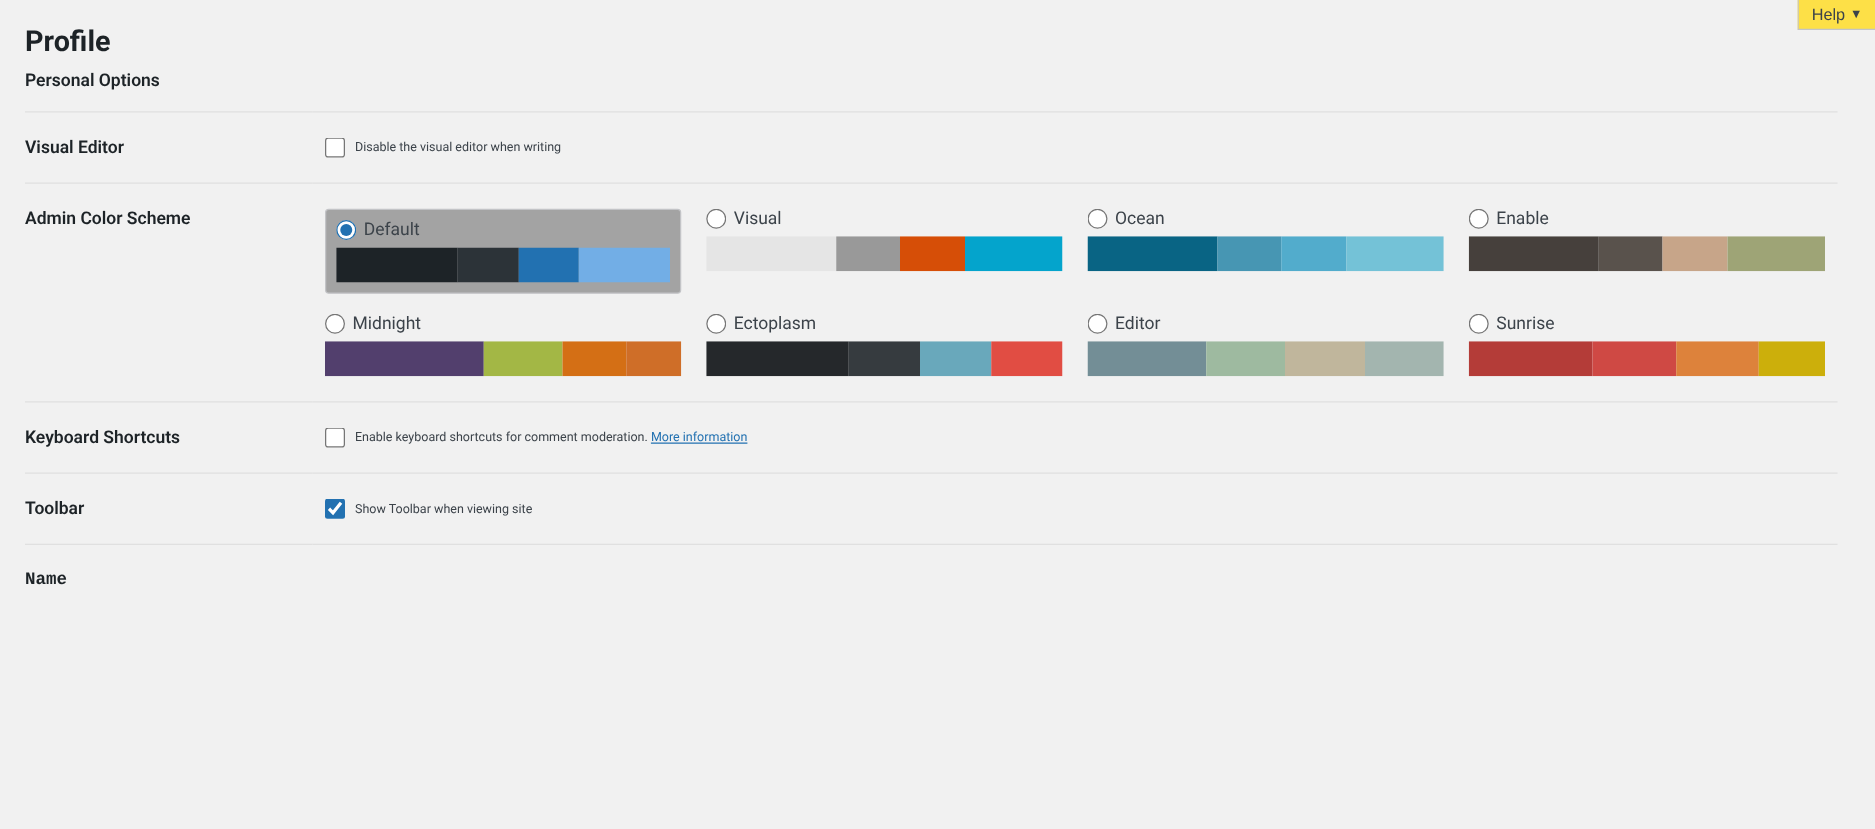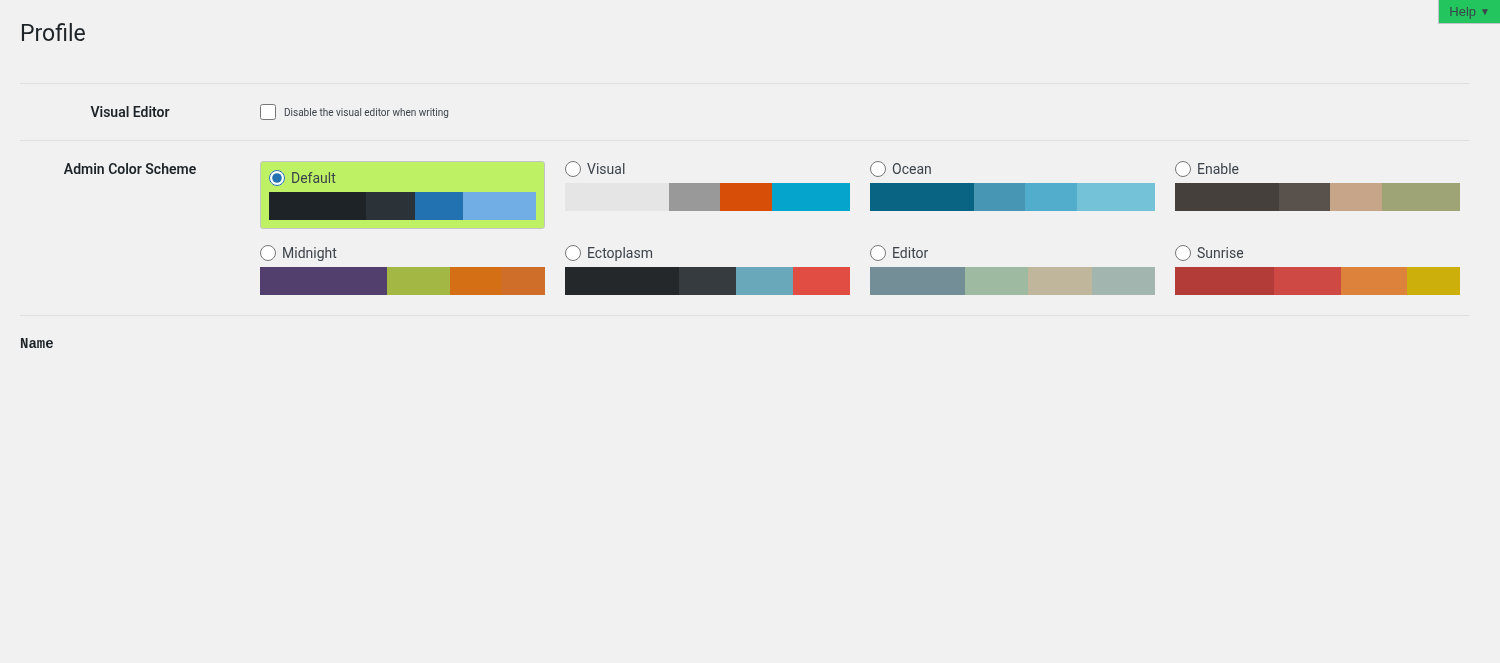--- a/index.html
+++ b/index.html
@@ -6,44 +6,44 @@
     body {
       background: #f1f1f1;
       font-family: -apple-system, BlinkMacSystemFont, "Segoe UI", Roboto, Oxygen, Ubuntu, sans-serif;
       font-size: 14px;
       color: #3c434a;
     }
     .help-btn {
       position: fixed;
       top: 0;
       right: 0;
-      background: #22c55e;
+      background: #fde047;
       border: 1px solid #c3c4c7;
       border-top: none;
       border-right: none;
       padding: 4px 10px;
       font-size: 13px;
       cursor: pointer;
       color: #3c434a;
       display: flex;
       align-items: center;
       gap: 4px;
     }
     .help-btn .chevron {
       font-size: 10px;
     }
     .page-wrap {
       padding: 20px 30px 40px 20px;
       max-width: 1500px;
     }
     h1.page-title {
       font-size: 23px;
-      font-weight: 400;
+      font-weight: 700;
       color: #1d2327;
-      margin-bottom: 36px;
+      margin-bottom: 4px;
     }
     h2.section-title {
       font-size: 14px;
       font-weight: 600;
       color: #1d2327;
       margin-bottom: 16px;
       margin-top: 10px;
     }
     .form-table {
       width: 100%;
@@ -51,21 +51,21 @@
     }
     .form-table tr {
       border-top: 1px solid #e0e0e0;
     }
     .form-table tr:first-child {
       border-top: 1px solid #e0e0e0;
     }
     .form-table th {
       width: 230px;
       padding: 20px 10px 20px 0;
-      text-align: center;
+      text-align: left;
       vertical-align: top;
       font-weight: 600;
       font-size: 14px;
       color: #1d2327;
     }
     .form-table td {
       padding: 20px 10px;
       vertical-align: top;
     }
     .checkbox-row {
@@ -122,21 +122,21 @@
       display: flex;
       height: 28px;
       border-radius: 0;
       overflow: hidden;
     }
     .scheme-colors span {
       display: block;
       height: 100%;
     }
     .scheme-selected {
-      background: #bef264;
+      background: #a3a3a3;
       border: 1px solid #c3c4c7;
       border-radius: 3px;
       padding: 8px;
     }
 
     
     h2.name-title {
       font-size: 14px;
       font-weight: 600;
       color: #1d2327;
@@ -148,20 +148,21 @@
 <body>
 
 <button class="help-btn">
   <span>Help</span>
   <span class="chevron">▼</span>
 </button>
 
 <div class="page-wrap">
   <h1 class="page-title">Profile</h1>
 
+  <h2 class="section-title">Personal Options</h2>
 
   <table class="form-table">
 
     <tbody>
         <tr>
       <th>
         <span>Visual Editor</span>
       </th>
       <td>
         <div class="checkbox-row">
@@ -272,21 +273,46 @@
                   <span style="background: rgb(180, 60, 56); flex: 1.5 1 0%;"></span>
                   <span style="background: rgb(207, 73, 68); flex: 1 1 0%;"></span>
                   <span style="background: rgb(221, 130, 59); flex: 1 1 0%;"></span>
                   <span style="background: rgb(204, 175, 11); flex: 0.8 1 0%;"></span>
                 </div>
               </div>
             </div>
       </td>
     </tr>
 
-
+    <tr>
+      <th>
+        <span>Keyboard Shortcuts</span>
+      </th>
+      <td>
+        <div class="checkbox-row">
+          <input type="checkbox" id="keyboard-shortcuts-cb" style="">
+          <label for="keyboard-shortcuts-cb">
+            <span>Enable keyboard shortcuts for comment moderation.</span>
+            <a href="#">More information</a>
+          </label>
+        </div>
+      </td>
+    </tr>
+
+    <tr>
+      <th>
+        <span>Toolbar</span>
+      </th>
+      <td>
+        <div class="checkbox-row">
+          <input type="checkbox" id="toolbar-cb" checked="" style="">
+          <label for="toolbar-cb">Show Toolbar when viewing site</label>
+        </div>
+      </td>
+    </tr>
 
     <tr>
       <td colspan="2" style="padding: 10px 0 0 0; border-top: 1px solid #e0e0e0;">
         <h2 class="name-title">Name</h2>
       </td>
     </tr>
   </tbody>
     </table>
 </div>
 

